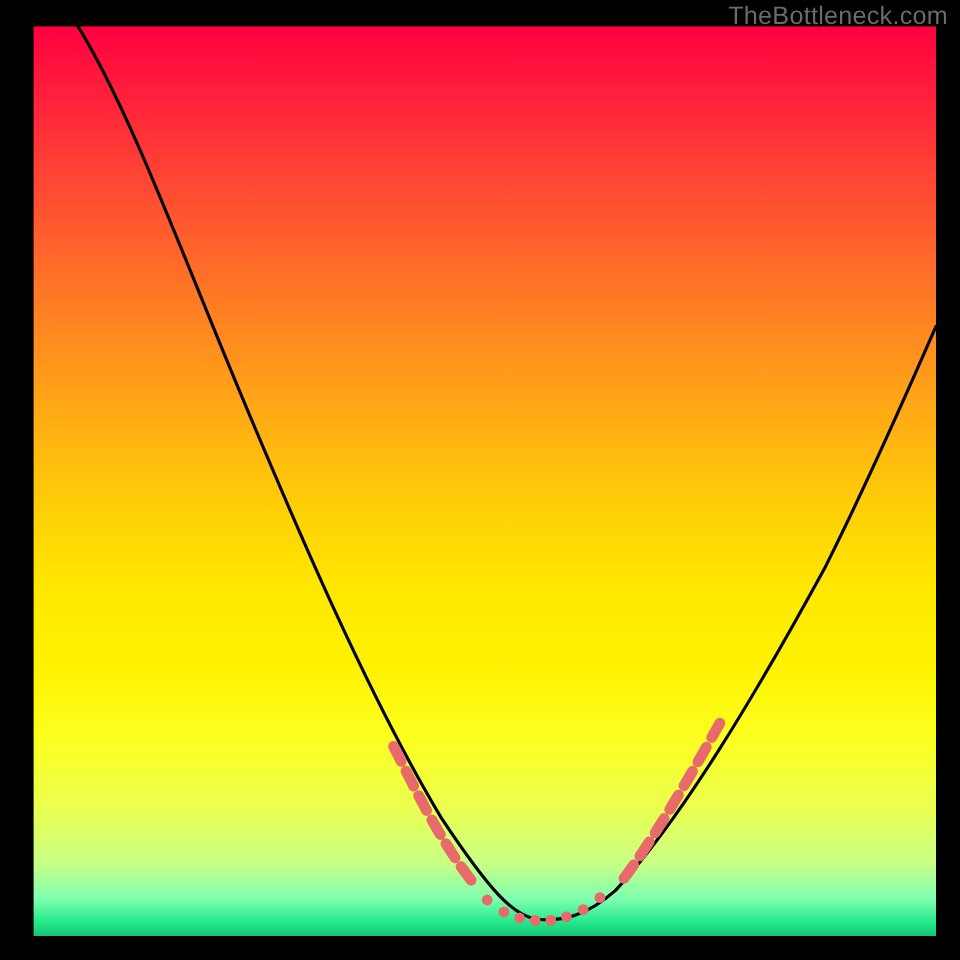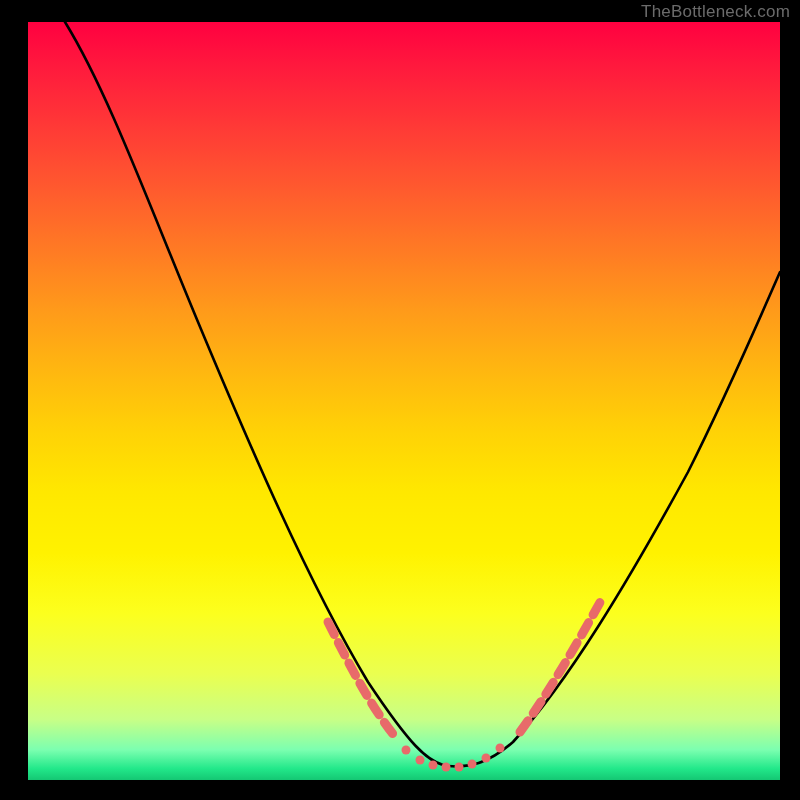--- a/index.html
+++ b/index.html
@@ -33,21 +33,21 @@
       #c8ff86 92%,
       #7cffb0 96%,
       #22e88a 98.5%,
       #14c773 100%);
   }
   .watermark {
     position: absolute;
     top: 2px;
     right: 10px;
     color: #6b6b6b;
-    font-size: 17px;
+    font-size: 21px;
     font-weight: 500;
     letter-spacing: 0.2px;
     user-select: none;
   }
   svg.curve {
     position: absolute;
     left: 0;
     top: 0;
     width: 752px;
     height: 758px;

